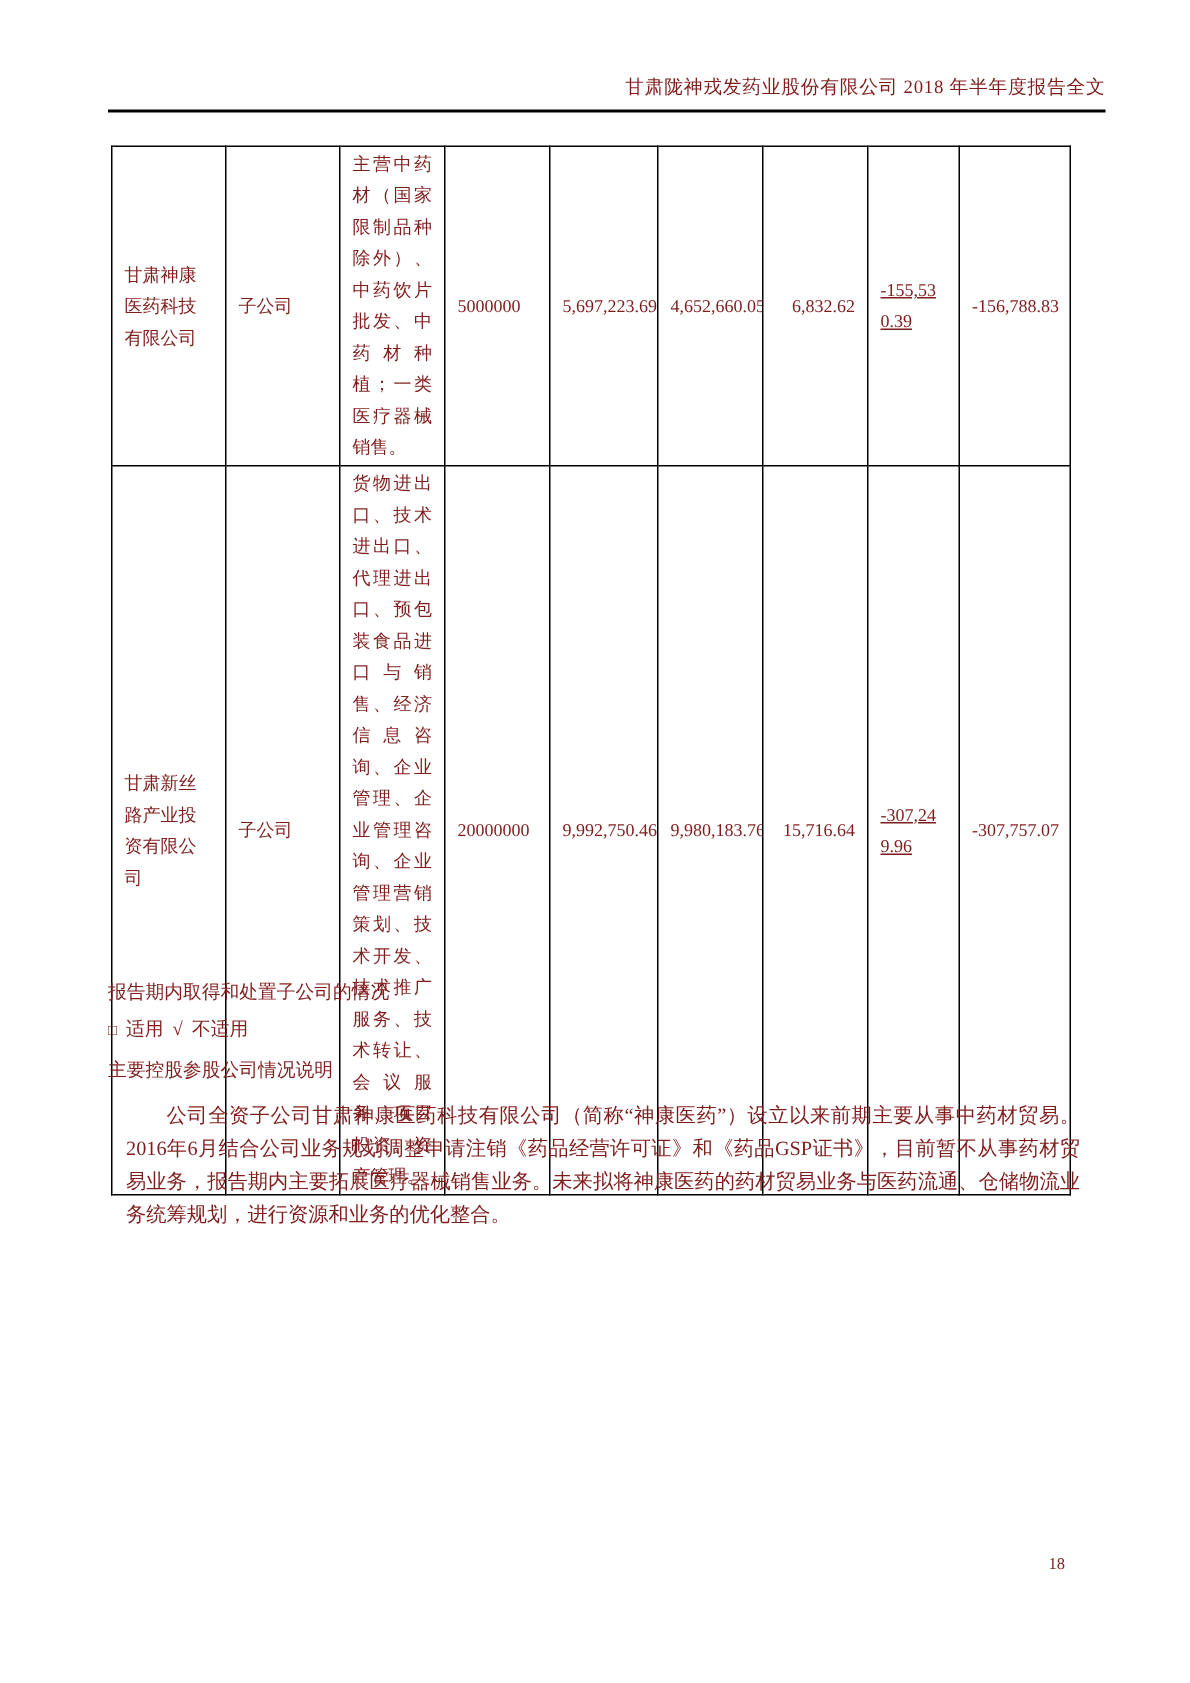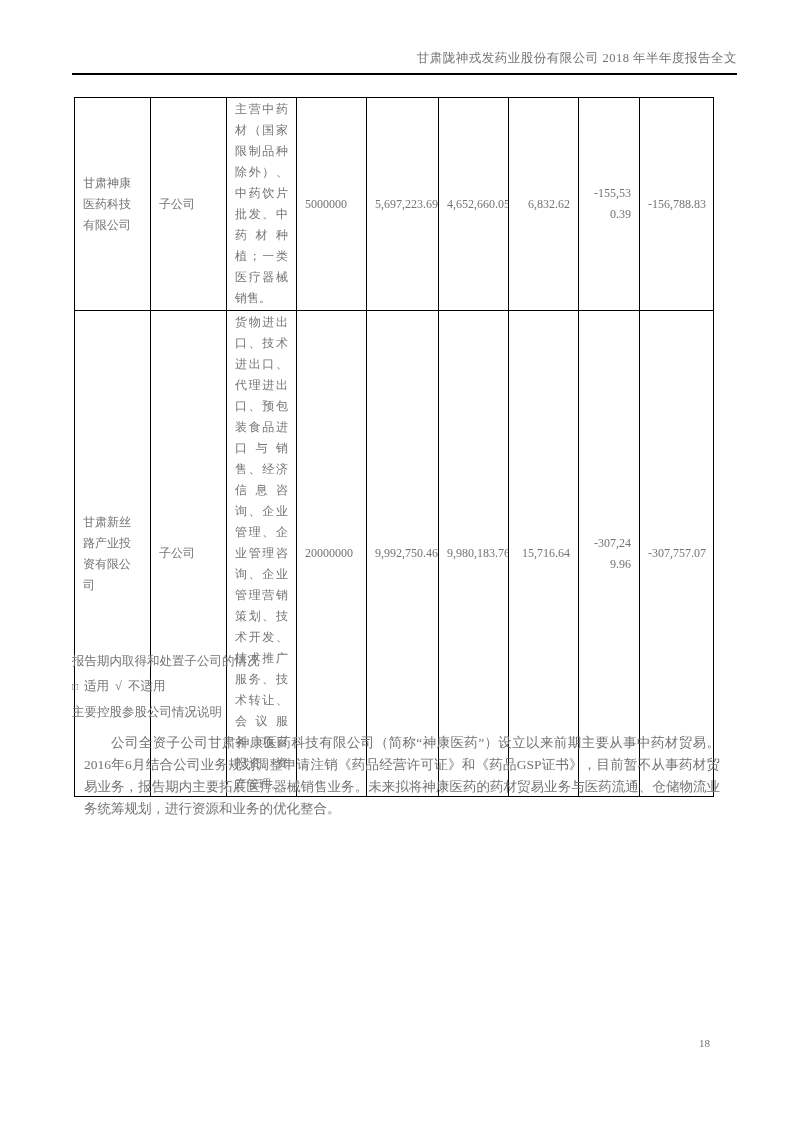--- a/index.html
+++ b/index.html
@@ -6,21 +6,21 @@
     margin: 0;
     padding: 0;
     background: #ffffff;
   }
   .page {
     position: relative;
     width: 793px;
     height: 1122px;
     background: #ffffff;
     font-family: "Liberation Serif", "DejaVu Serif", serif;
-    color: #737373;
+    color: #7f1d1d;
     overflow: hidden;
   }
   
   .doc-header {
     position: absolute;
     left: 72px;
     top: 50px;
     width: 665px;
     text-align: right;
     font-size: 12.5px;
@@ -46,21 +46,21 @@
     padding: 1px 8px;
     overflow: hidden;
   }
   tr.row-1 { height: 171px; }
   tr.row-2 { height: 378px; }
   td.cell-name { text-align: left; padding-left: 4px; }
   td.cell-type { text-align: left; padding-left: 4px; }
   td.cell-biz  { text-align: justify; padding: 0 4px; }
   td.cell-capital { text-align: left; padding-left: 3px; }
   td.cell-num { text-align: right; padding-right: 2px; padding-left: 1px; }
-  td.cell-op  { text-align: right; padding-right: 2px; padding-left: 1px; word-break: break-all; }
+  td.cell-op  { text-align: left; padding-right: 2px; padding-left: 1px; word-break: break-all; text-decoration: underline; }
   
   .below {
     position: absolute;
     left: 72px;
     top: 653px;
     width: 660px;
     font-size: 12.5px;
     line-height: 16px;
   }
   .section-line { margin: 0 0 9px 0; }

